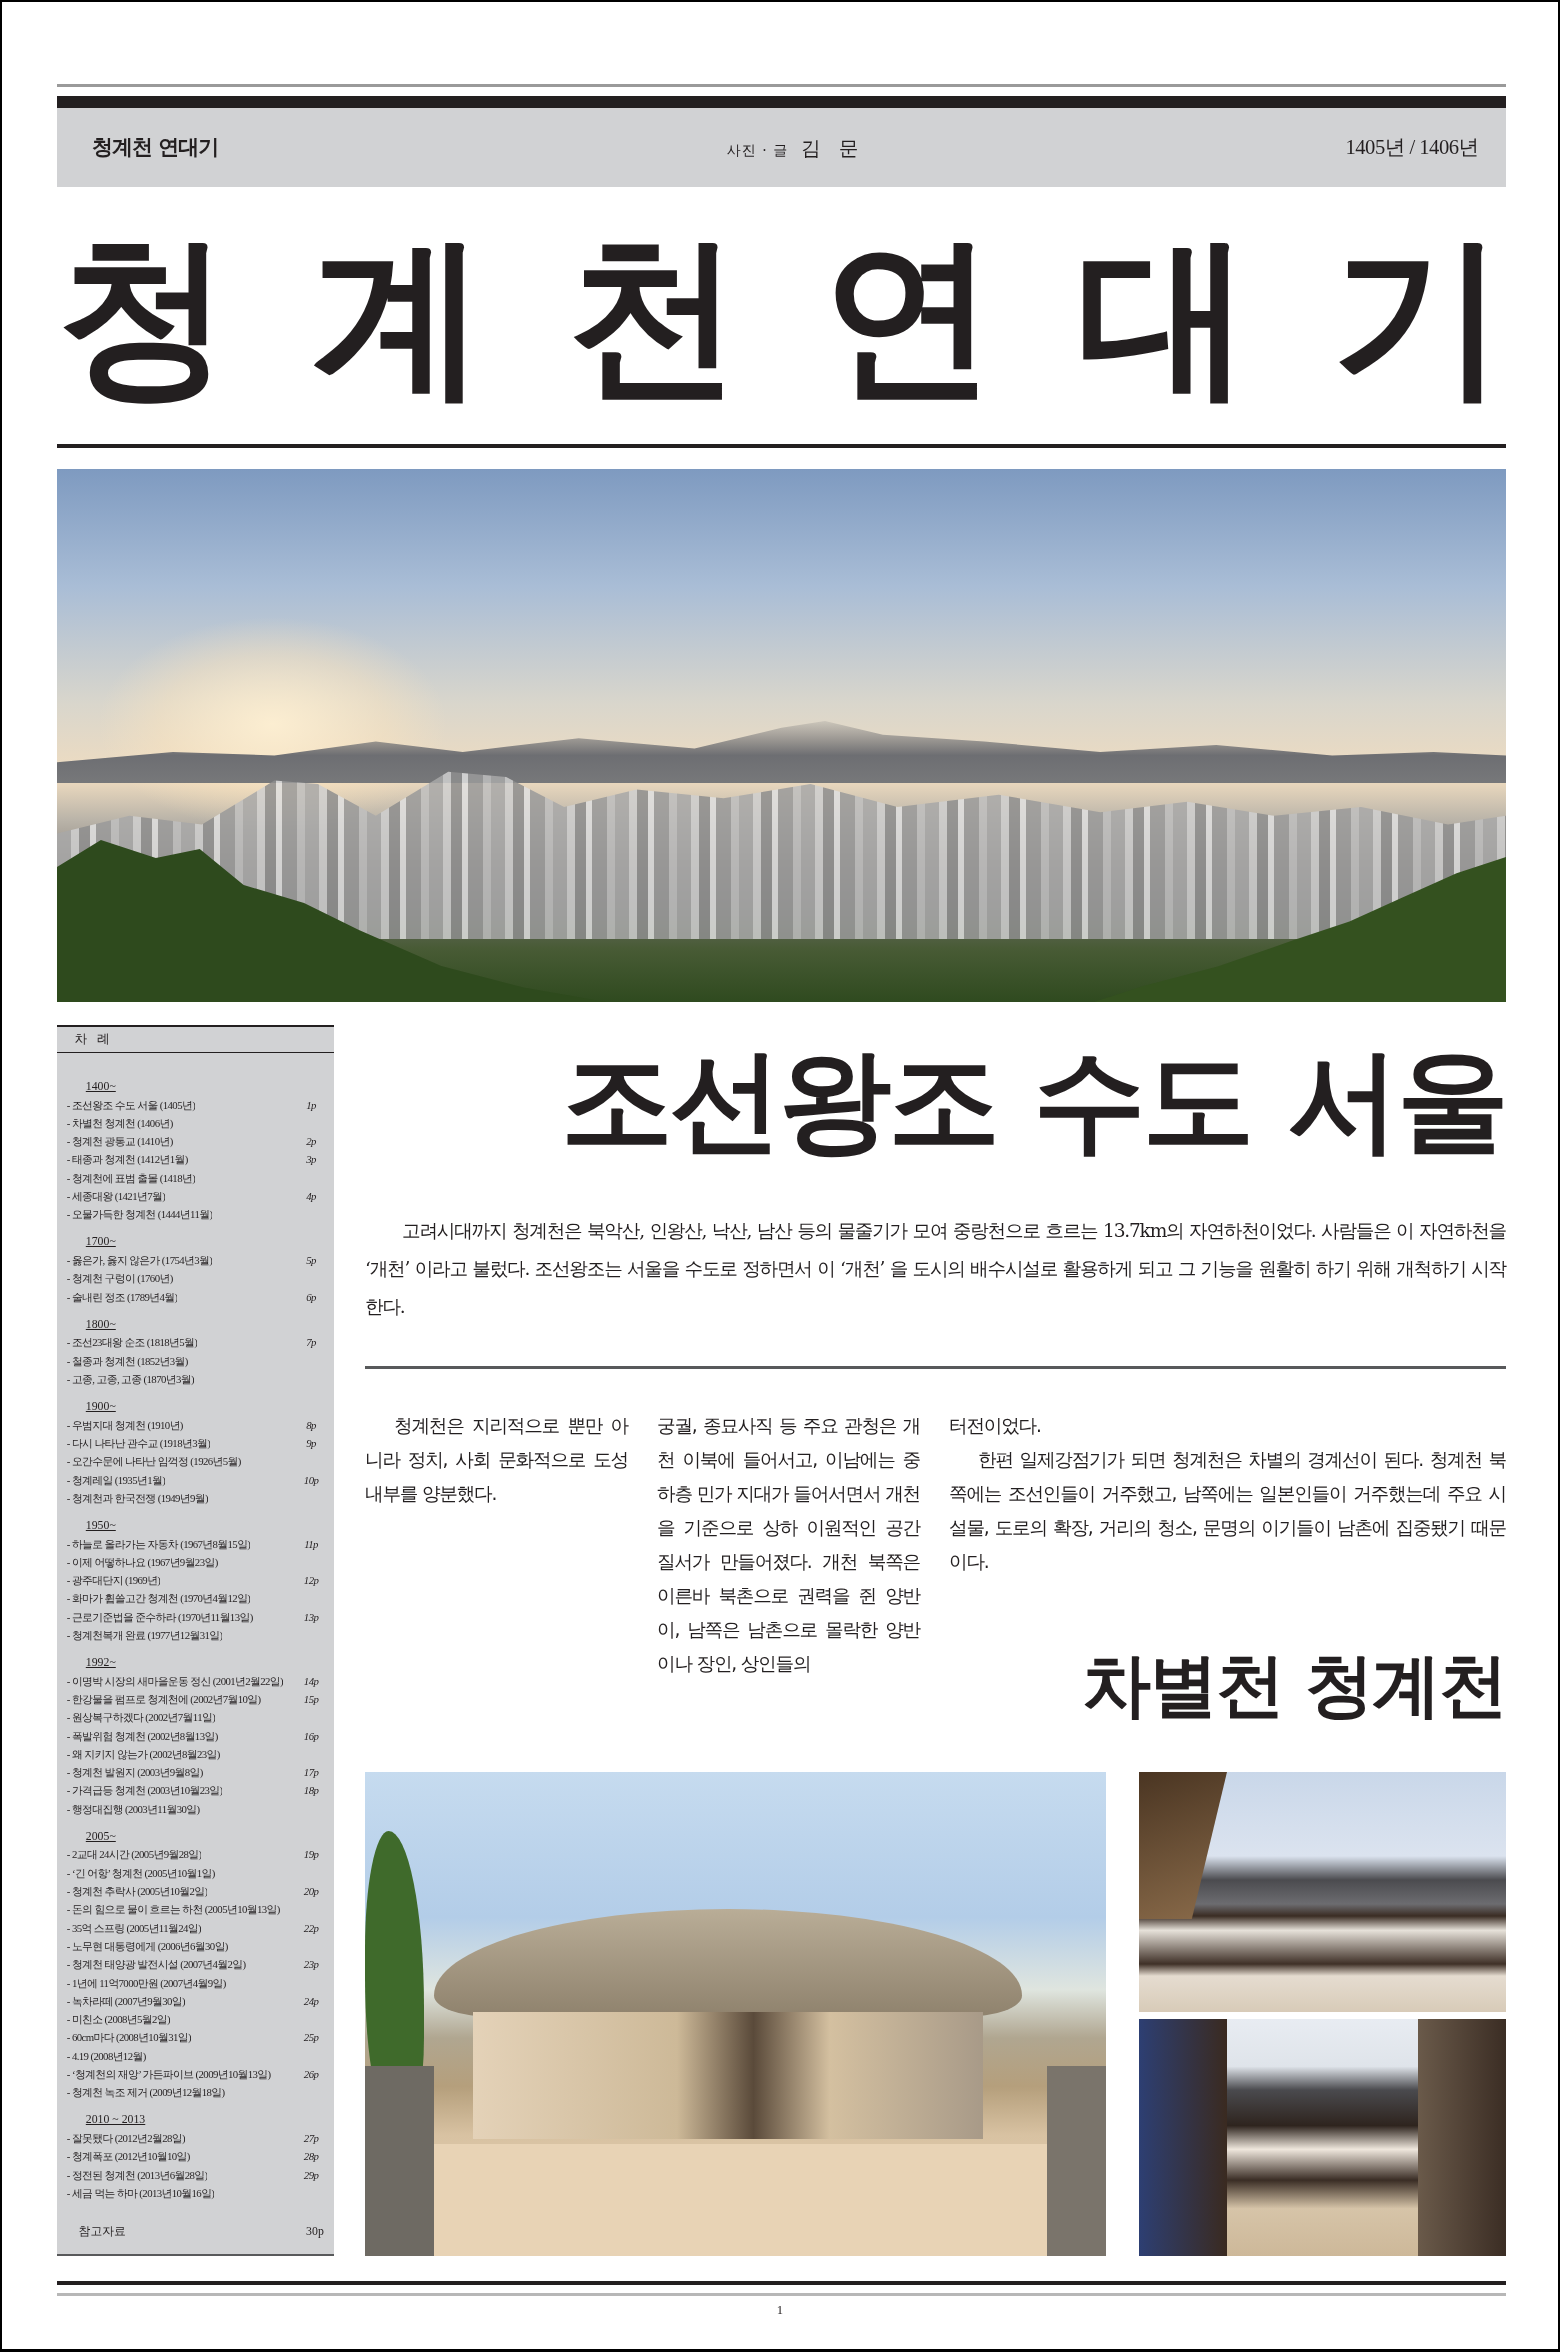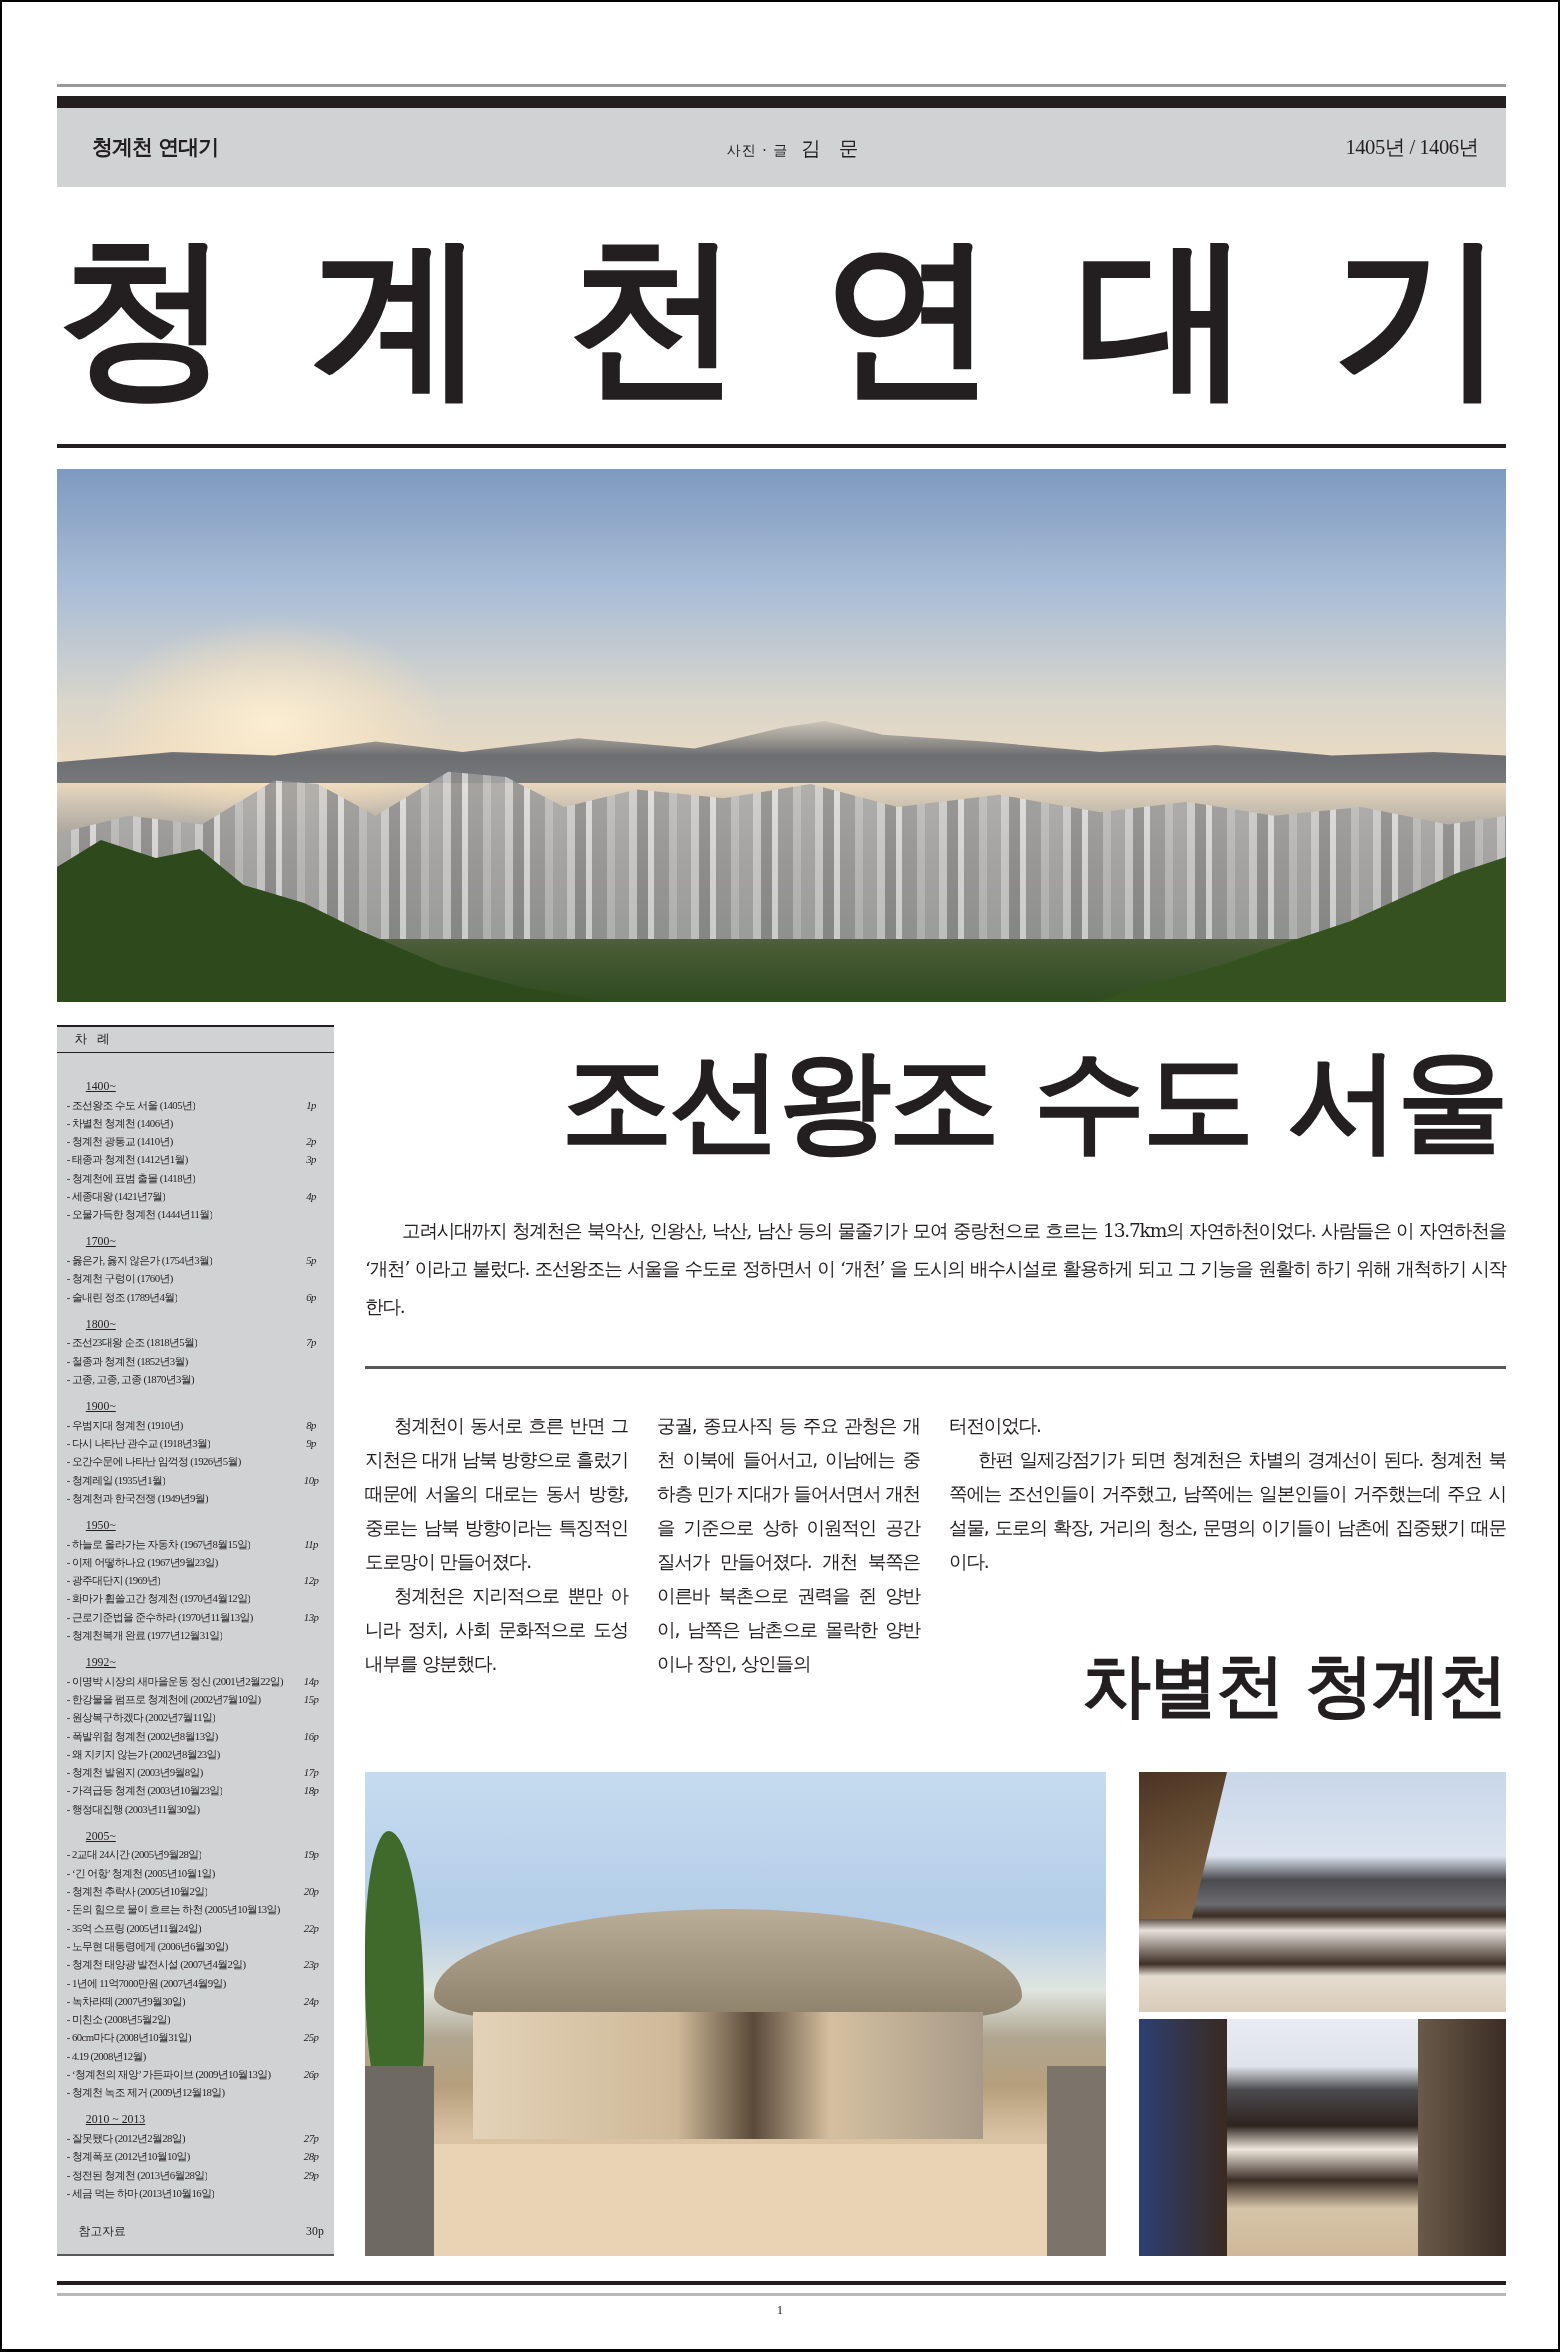--- a/index.html
+++ b/index.html
@@ -296,21 +296,20 @@
         <span class="p">30p</span>
       </div>
     </div>
 </div>
 
 <div class="abs headline1">조선왕조 수도 서울</div>
 <div class="abs lead"><span class="indent"></span><span>고려시대까지 청계천은 북악산, 인왕산, 낙산, 남산 등의 물줄기가 모여 중랑천으로 흐르는 13.7km의 자연하천이었다. 사람들은 이 자연하천을 ‘개천’ 이라고 불렀다. 조선왕조는 서울을 수도로 정하면서 이 ‘개천’ 을 도시의 배수시설로 활용하게 되고 그 기능을 원활히 하기 위해 개척하기 시작한다.</span></div>
 <div class="abs mid-rule"></div>
 
 <div class="abs col col1">
-  <p><span class="ind"></span><span>청계천이 동서로 흐른 반면 그 지천은 대개 남북 방향으로 흘렀기 때문에 서울의 대로는 동서 방향, 중로는 남북 방향이라는 특징적인 도로망이 만들어졌다.</span></p>
   <p><span class="ind"></span><span>청계천은 지리적으로 뿐만 아니라 정치, 사회 문화적으로 도성 내부를 양분했다.</span></p>
 </div>
 <div class="abs col col2">
   <p><span>궁궐, 종묘사직 등 주요 관청은 개천 이북에 들어서고, 이남에는 중하층 민가 지대가 들어서면서 개천을 기준으로 상하 이원적인 공간 질서가 만들어졌다. 개천 북쪽은 이른바 북촌으로 권력을 쥔 양반이, 남쪽은 남촌으로 몰락한 양반이나 장인, 상인들의</span></p>
 </div>
 <div class="abs col3">
   <p><span>터전이었다.</span></p>
   <p><span class="ind" style="display:inline-block;width:29px"></span><span>한편 일제강점기가 되면 청계천은 차별의 경계선이 된다. 청계천 북쪽에는 조선인들이 거주했고, 남쪽에는 일본인들이 거주했는데 주요 시설물, 도로의 확장, 거리의 청소, 문명의 이기들이 남촌에 집중됐기 때문이다.</span></p>
 </div>
 <div class="abs headline2">차별천 청계천</div>

